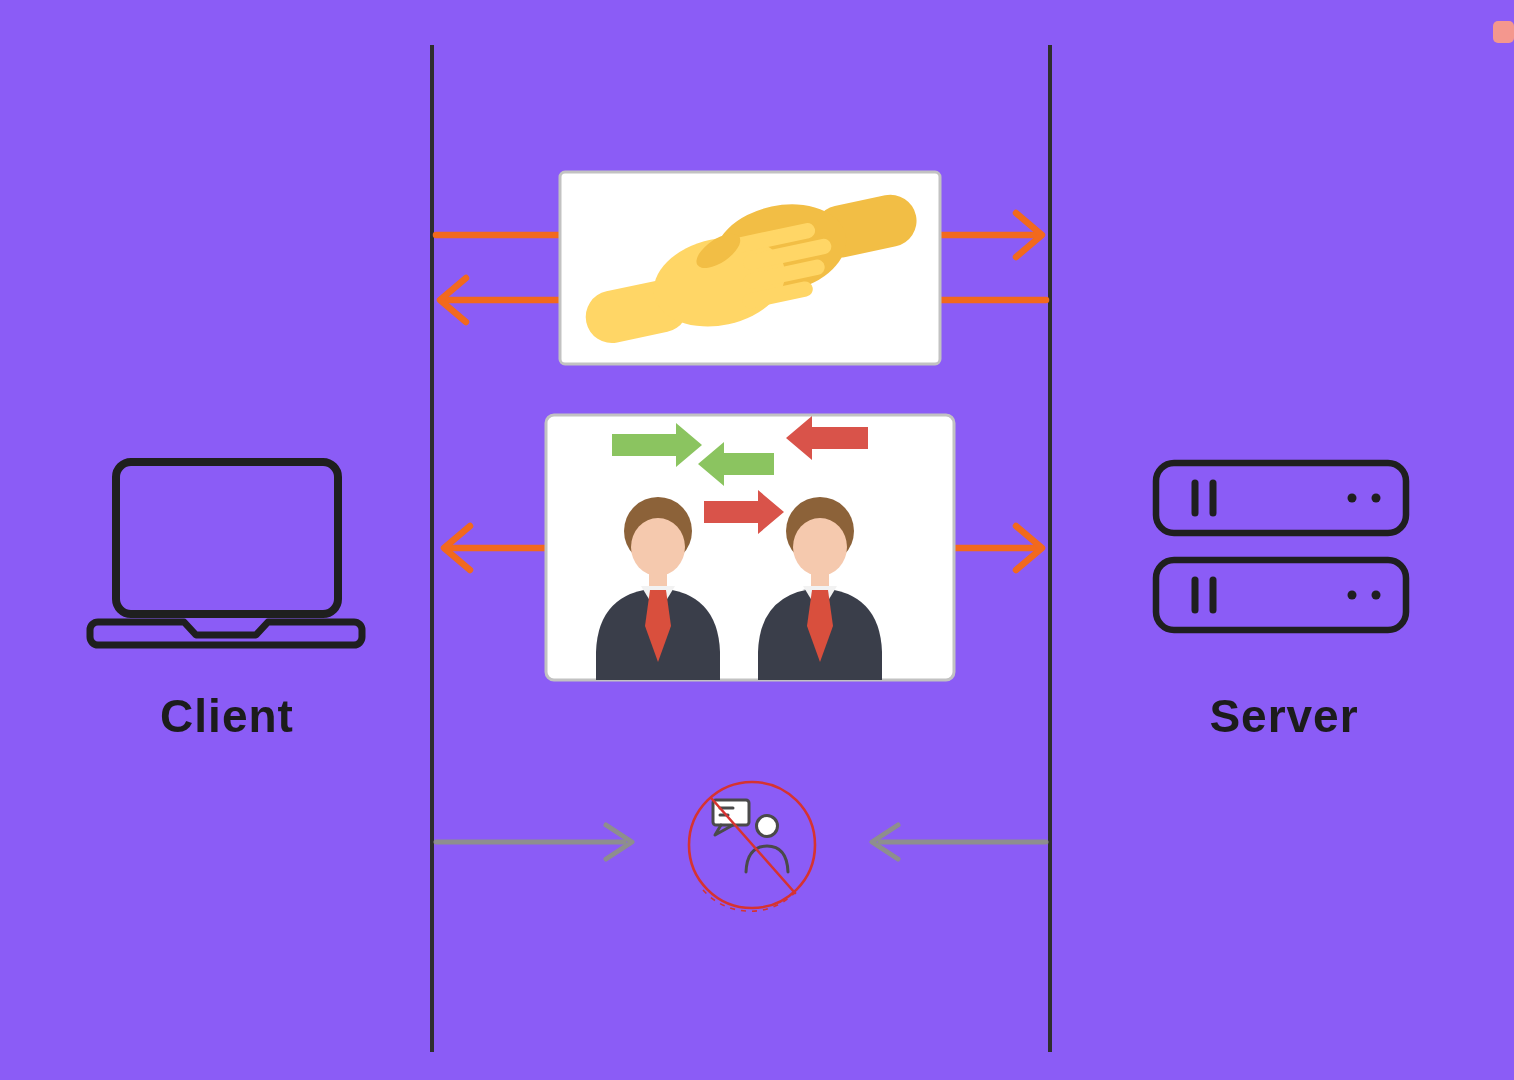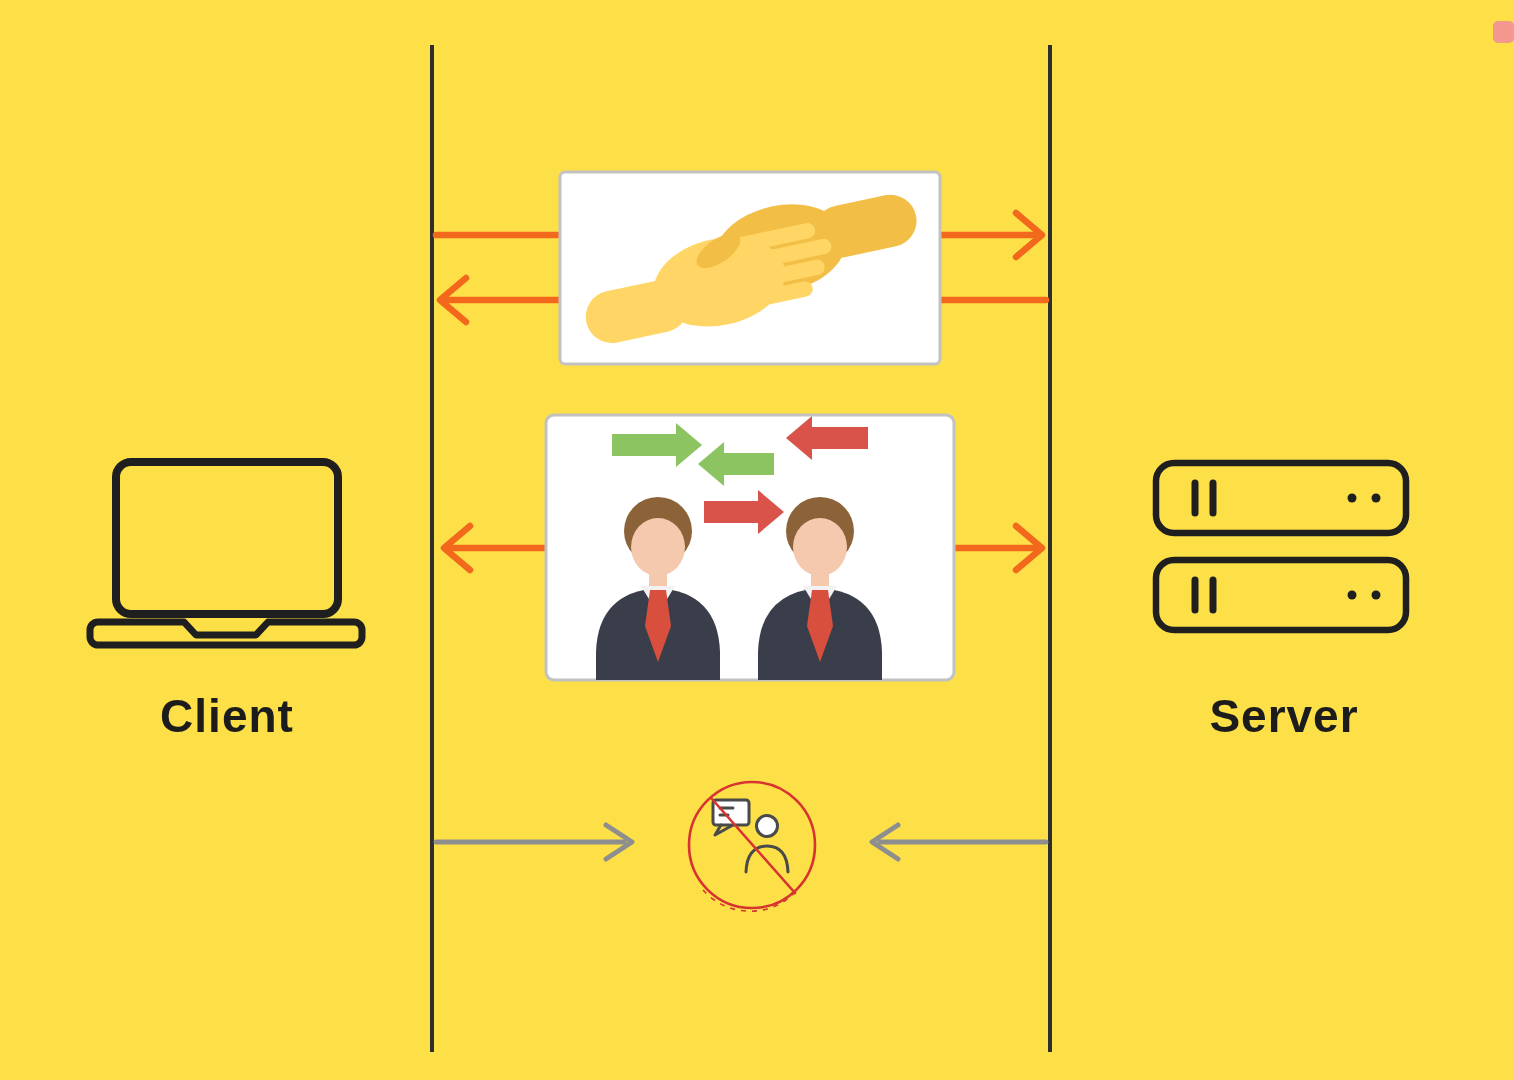--- a/index.html
+++ b/index.html
@@ -1,16 +1,16 @@
 <!DOCTYPE html>
 <html style="--lifeline_black: #2e2e2e; --outline_dark: #1f1f1f; --label_dark: #1c1c1c; --arrow_orange: #f2691d; --arrow_gray: #8e8e8e; --box_border: #c2c2c2; --prohibition_red: #d63331; --icon_stroke_gray: #4a4a4a; --exchange_green: #8bc460; --exchange_red: #d9534a; --hand_light: #ffd666; --hand_dark: #f2be45; --suit_dark: #3a3e4a; --skin: #f5c9ae; --hair_brown: #8c6239; --tie_red: #d94f3d; --corner_pink: #f4978e;"><head>
 <meta charset="utf-8">
 <style>
   html,body{margin:0;padding:0;background:#ffffff;}
-  .stage{position:relative;width:1514px;height:1080px;background:#fde047;overflow:hidden;text-align:center;}
+  .stage{position:relative;width:1514px;height:1080px;background:#8b5cf6;overflow:hidden;text-align:center;}
   svg{display:block;}
 
   .lifeline{stroke:var(--lifeline_black,#2e2e2e);stroke-width:4;}
   .arrow-orange{stroke:var(--arrow_orange,#f2691d);stroke-width:6.5;fill:none;stroke-linecap:round;stroke-linejoin:round;}
   .arrow-gray{stroke:var(--arrow_gray,#8e8e8e);stroke-width:5;fill:none;stroke-linecap:round;stroke-linejoin:round;}
   .msg-box{fill:#ffffff;stroke:var(--box_border,#c2c2c2);stroke-width:3;}
   .outline{fill:none;stroke:var(--outline_dark,#1f1f1f);stroke-linecap:round;stroke-linejoin:round;}
   .outline-fill{fill:var(--outline_dark,#1f1f1f);stroke:none;}
   .label{font:700 46px "Liberation Sans",sans-serif;fill:var(--label_dark,#1c1c1c);letter-spacing:1px;}
 

